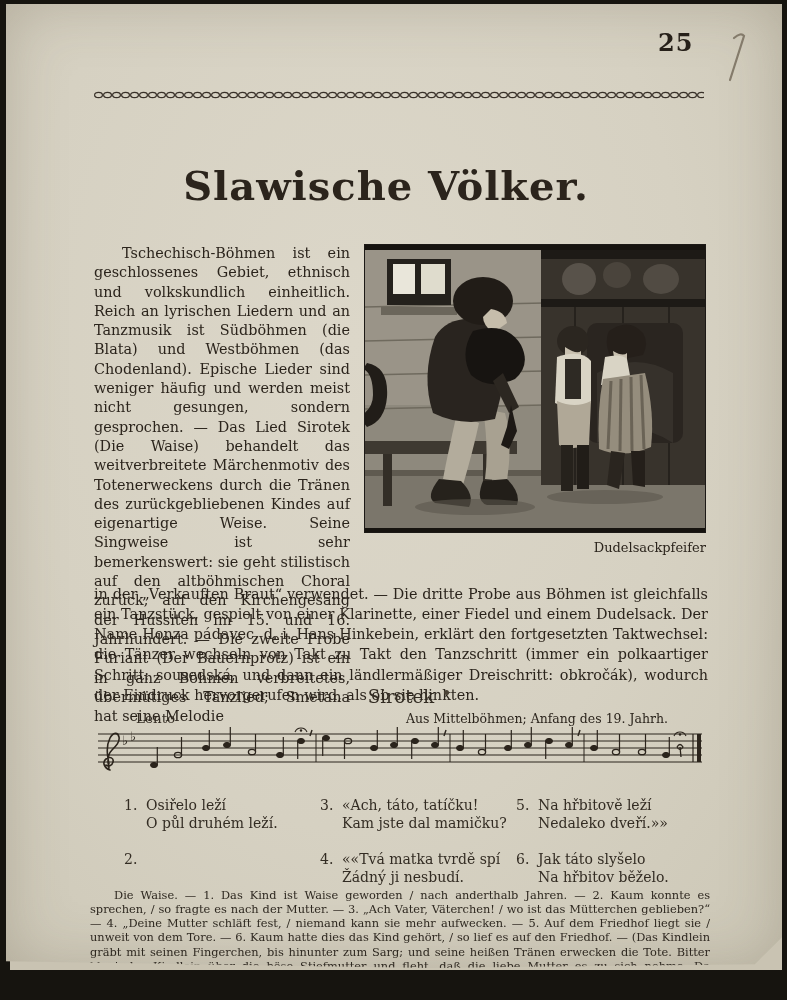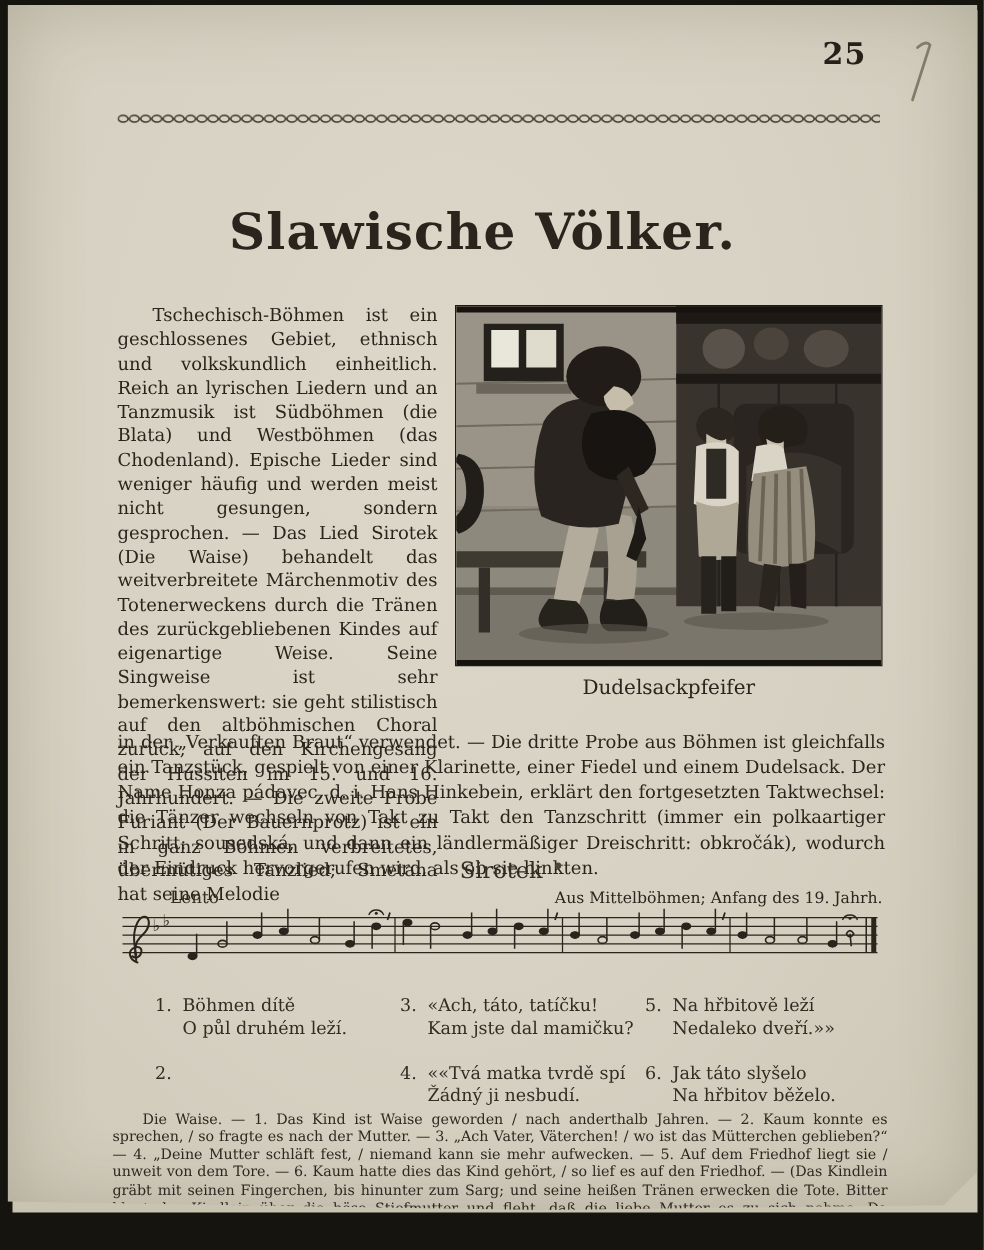--- a/index.html
+++ b/index.html
@@ -38,37 +38,37 @@
   }
   .colL{
     width:256px;font-size:14.4px;line-height:1.34;text-align:justify;
   }
   .colL .indent{display:inline-block;width:28px;}
   .figure{width:342px;}
   .figure .frame{
     width:340px;height:287px;border:1px solid #1c1916;display:block;
   }
   .figcaption{
-    text-align:center;font-size:16px;margin-top:7px;color:#2b241c;
+    text-align:right;font-size:13px;margin-top:7px;color:#2b241c;
   }
   .fullpara{
     position:absolute;left:88px;top:580px;width:614px;
     font-size:14.4px;line-height:1.4;text-align:justify;
   }
   .song-title{
     position:absolute;left:0;top:682px;width:790px;text-align:center;
     font-size:18px;color:#332c23;font-family:"DejaVu Serif","Liberation Serif",serif;
   }
   .ink-dot{position:absolute;left:438px;top:686px;width:5px;height:5px;border-radius:50%;background:#4b4336;}
   .tempo-row{
     position:absolute;left:88px;top:706px;width:612px;
     display:flex;justify-content:space-between;align-items:baseline;
   }
   .tempo{margin-left:42px;font-size:13.5px;color:#332c23;}
-  .source{font-size:12.5px;color:#2b241c;}
+  .source{margin-right:38px;font-size:12.5px;color:#2b241c;}
   .staff{position:absolute;left:88px;top:720px;width:612px;height:50px;}
   .lyrics-line{
     position:absolute;left:88px;top:766px;width:612px;text-align:center;
     font-size:13.5px;color:#332c23;white-space:pre-wrap;
   }
   .verses{
     position:absolute;left:118px;top:792px;width:566px;
     display:grid;grid-template-columns:196px 196px 174px;
   }
   .stanza{display:flex;margin-bottom:17px;font-size:14px;line-height:1.32;color:#332c23;}
@@ -292,21 +292,21 @@
       <rect x="603" y="10" width="4" height="28" fill="#2b241c" stroke="none"></rect>
     </g>
   </svg>
 
 
   <div class="verses">
     <div>
       <div class="stanza">
         <span class="vnum">1.</span>
         <div class="vlines">
-            <div>Böhmen dítě</div>
+            <div>Osiřelo leží</div>
             <div>O půl druhém leží.</div>
           </div>
       </div>
       <div class="stanza">
         <span class="vnum">2.</span>
       </div>
     </div>
     <div>
       <div class="stanza">
         <span class="vnum">3.</span>

